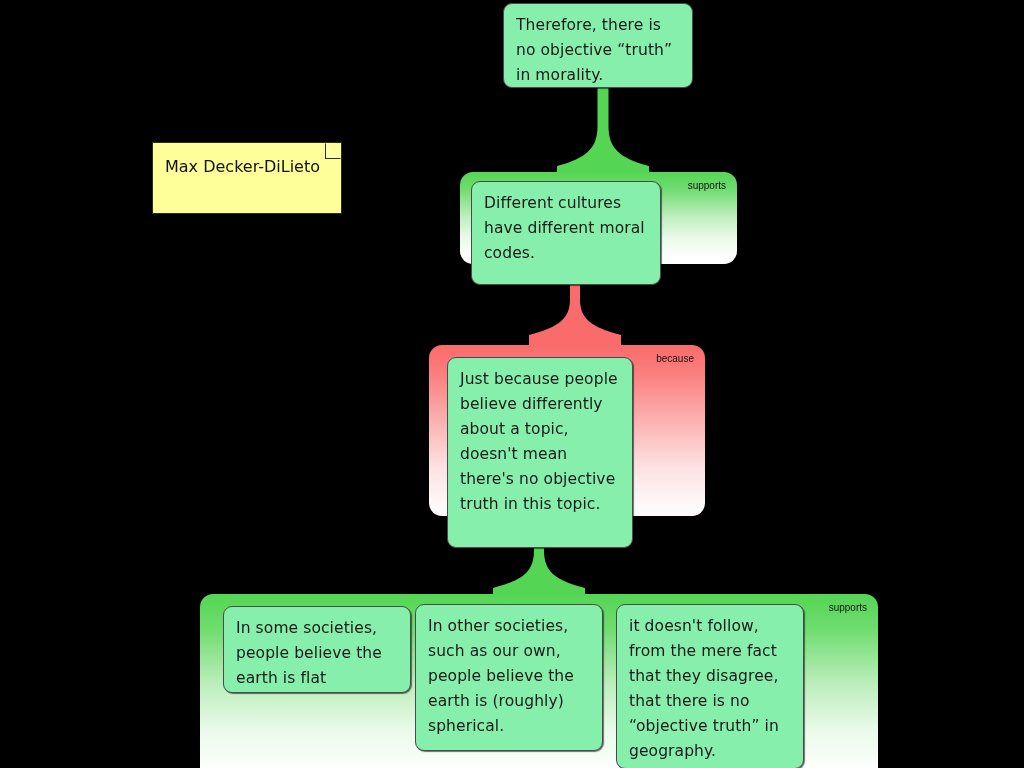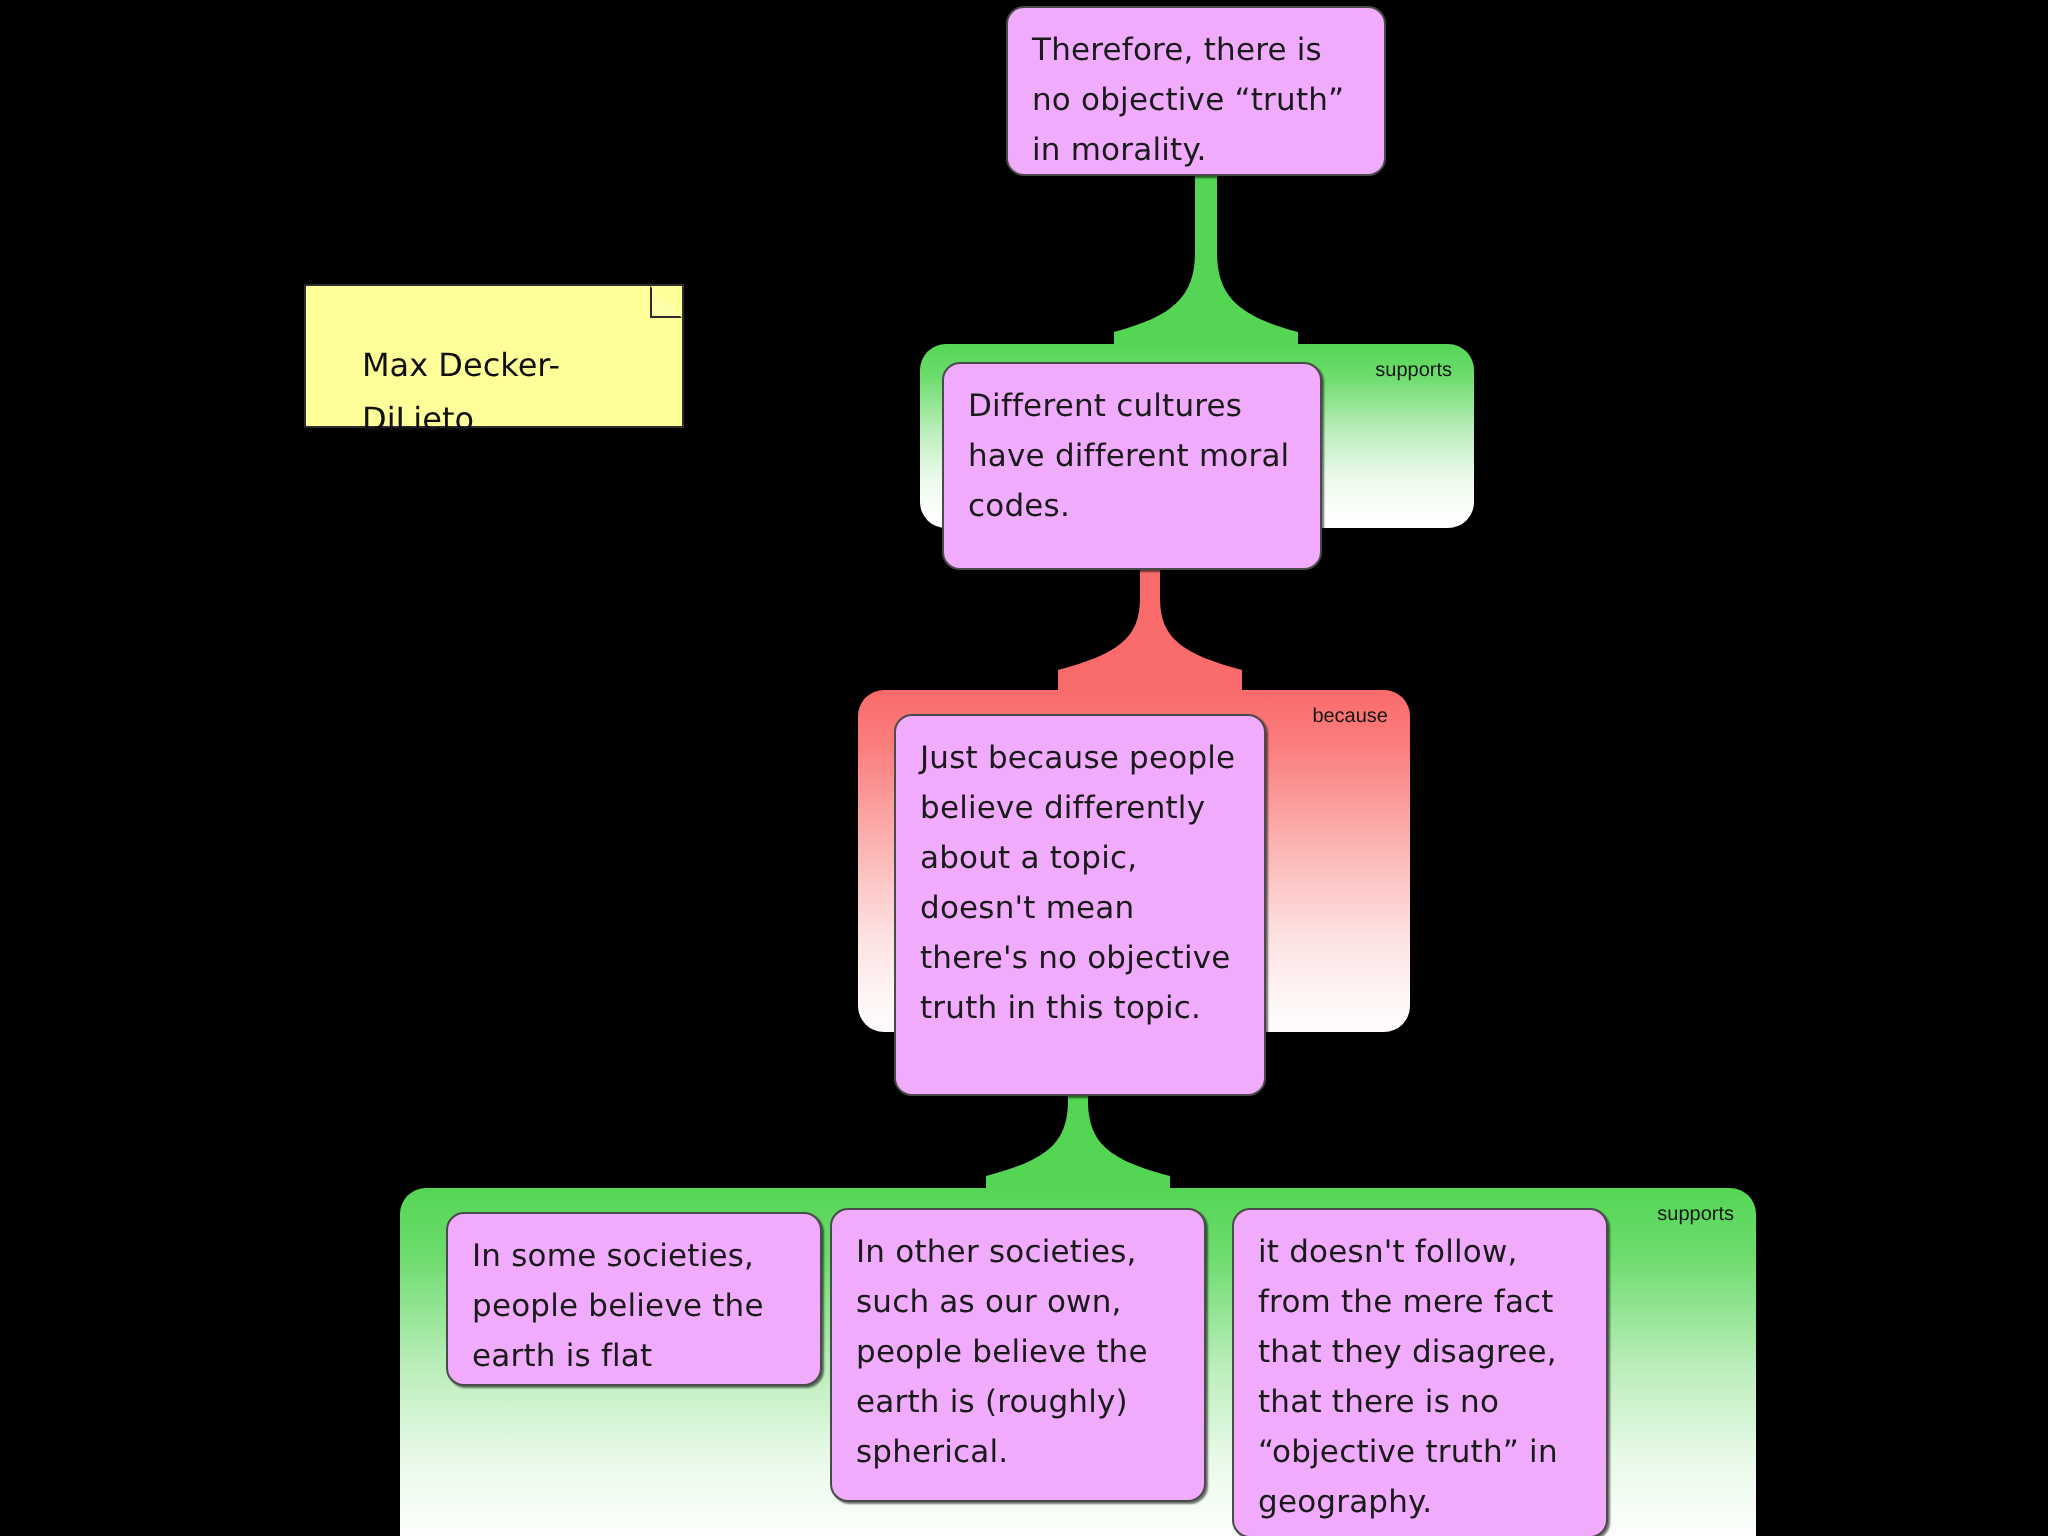--- a/index.html
+++ b/index.html
@@ -21,21 +21,21 @@
     left: 0; top: 0;
     width: 1024px;
     height: 768px;
     background: #000000;
   }
 
   
   .claim {
     position: absolute;
     box-sizing: border-box;
-    background: #f0abfc;
+    background: #86efac;
     border: 1px solid #4a4a4a;
     border-radius: 9px;
     box-shadow: 1px 1px 1px rgba(0,0,0,0.55);
     padding: 9px 12px 8px 12px;
     color: #1a1a1a;
     font-size: 15.5px;
     line-height: 25px;
     letter-spacing: 0.1px;
     z-index: 6;
   }
@@ -93,21 +93,21 @@
     right: 0;
     width: 15px;
     height: 15px;
     background: #000000;
     border-left: 1px solid #2c2c2c;
     border-bottom: 1px solid #2c2c2c;
     clip-path: polygon(0 0, 100% 100%, 0 100%);
     background:
       linear-gradient(to bottom left, #000000 0 50%, #ffffaa 50% 100%);
   }
-  .note p { margin: 16px; }
+  .note p { margin: 0; }
 </style>
 </head>
 <body>
 
 <div id="canvas">
 
   <div class="note" style="left:152px; top:142px; width:190px; height:72px;">
     <div class="note-fold"></div>
     <p>Max Decker-DiLieto</p>
   </div>

